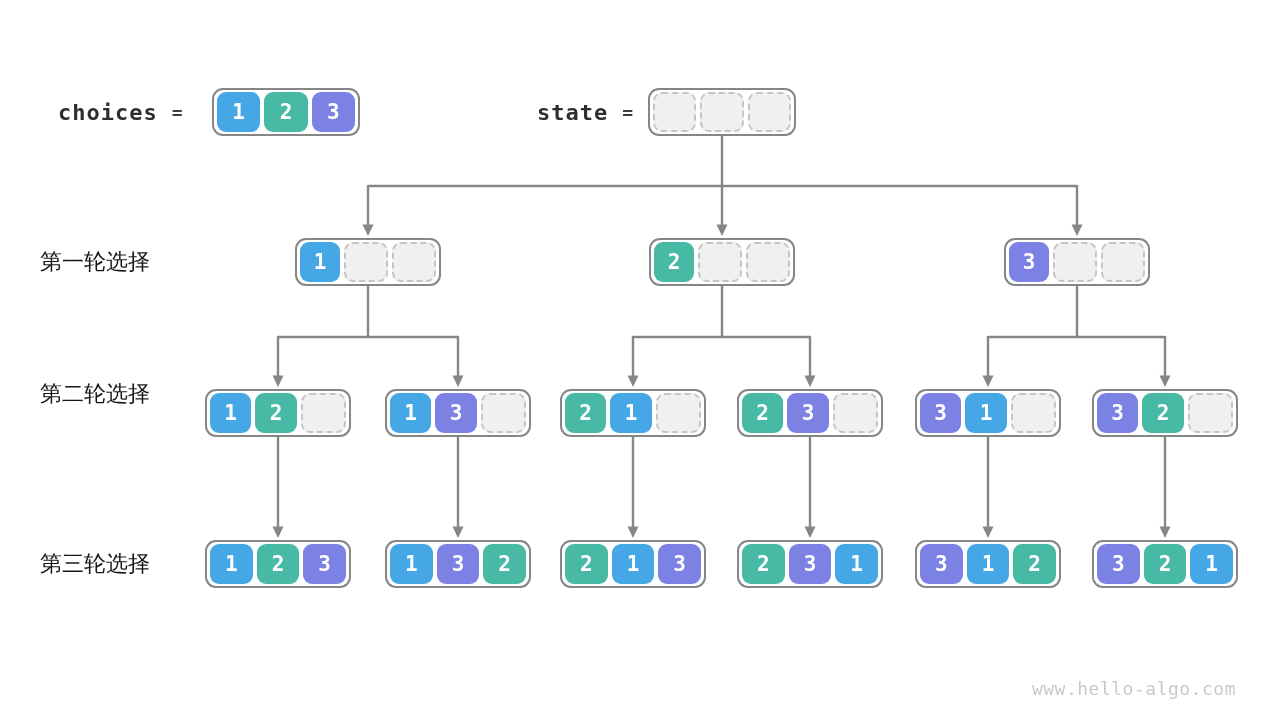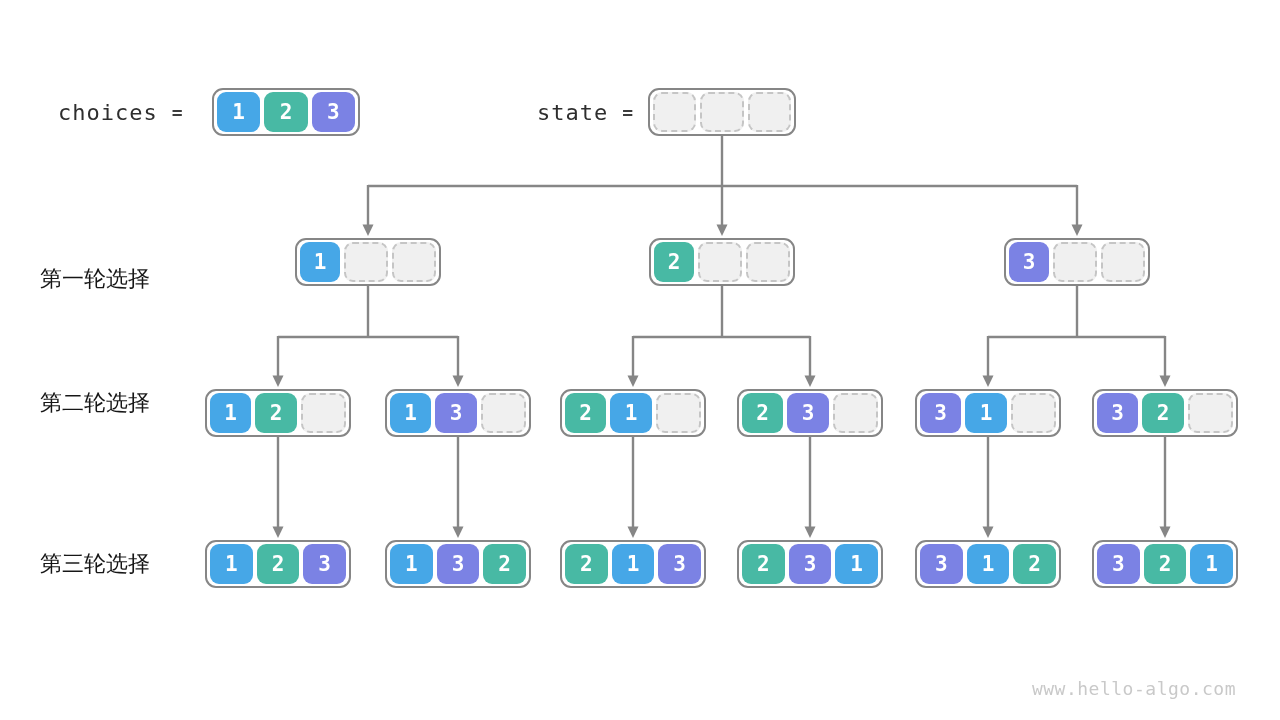--- a/index.html
+++ b/index.html
@@ -6,21 +6,21 @@
   .canvas{
     position:relative;width:1280px;height:720px;background:#fff;overflow:hidden;
     font-family:"DejaVu Sans Mono","Liberation Mono",monospace;
   }
   
   .connectors{position:absolute;left:0;top:0;width:1280px;height:720px;}
   .connectors .ln{stroke:var(--arrowGray);stroke-width:2.4;fill:none;}
   .connectors .ah{fill:var(--arrowGray);}
   
   .hlabel{position:absolute;height:48px;display:flex;align-items:center;gap:14px;}
-  .hlabel .name{font-weight:400;font-size:22px;color:var(--textDark);letter-spacing:1px;text-align:center;}
+  .hlabel .name{font-weight:700;font-size:22px;color:var(--textDark);letter-spacing:1px;text-align:center;}
   .hlabel .eq{font-weight:700;font-size:18px;color:#3d3d3d;}
   
   .abox{
     position:absolute;box-sizing:border-box;width:148px;height:48px;
     border:2px solid var(--borderGray);border-radius:11px;background:#fff;
     display:flex;align-items:center;gap:4px;padding:0 3px;
   }
   .cell{
     flex:1 1 0;height:40px;border-radius:9px;box-sizing:border-box;
     display:flex;align-items:center;justify-content:center;
@@ -92,22 +92,22 @@
   <div class="hlabel" style="left:519px;top:88px;margin-left:18px;">
     <span class="name">state</span>
     <span class="eq">=</span>
   </div>
   <div class="abox" style="left:648px;top:88px;">
       <div class="cell cEmpty"></div>
       <div class="cell cEmpty"></div>
       <div class="cell cEmpty"></div>
     </div>
 
-  <div class="rowlabel" style="top:264px;">第一轮选择</div>
-  <div class="rowlabel" style="top:388px;">第二轮选择</div>
+  <div class="rowlabel" style="top:247px;">第一轮选择</div>
+  <div class="rowlabel" style="top:379px;">第二轮选择</div>
   <div class="rowlabel" style="top:549px;text-align:center;">第三轮选择</div>
 
   <div class="abox" style="left:295px;top:238px;width:146px;">
       <div class="cell c1">1</div>
       <div class="cell cEmpty"></div>
       <div class="cell cEmpty"></div>
     </div>
   <div class="abox" style="left:649px;top:238px;width:146px;">
       <div class="cell c2">2</div>
       <div class="cell cEmpty"></div>

